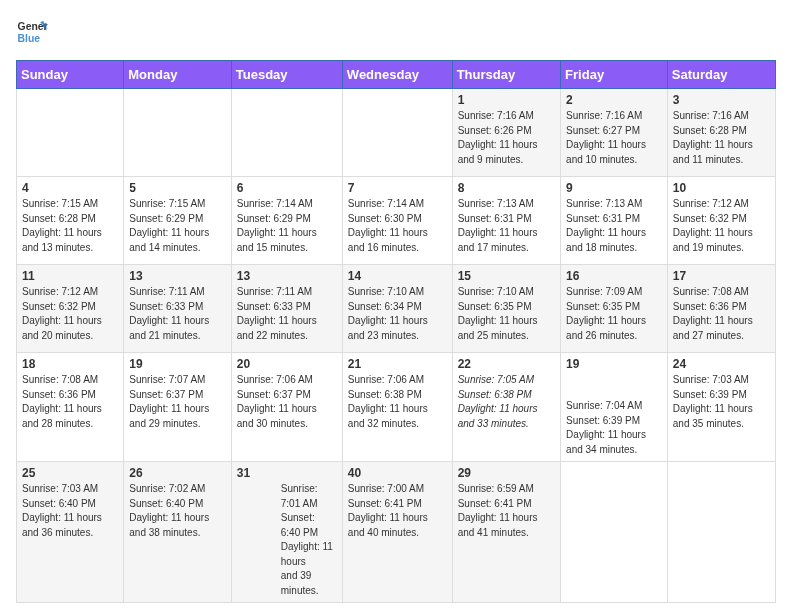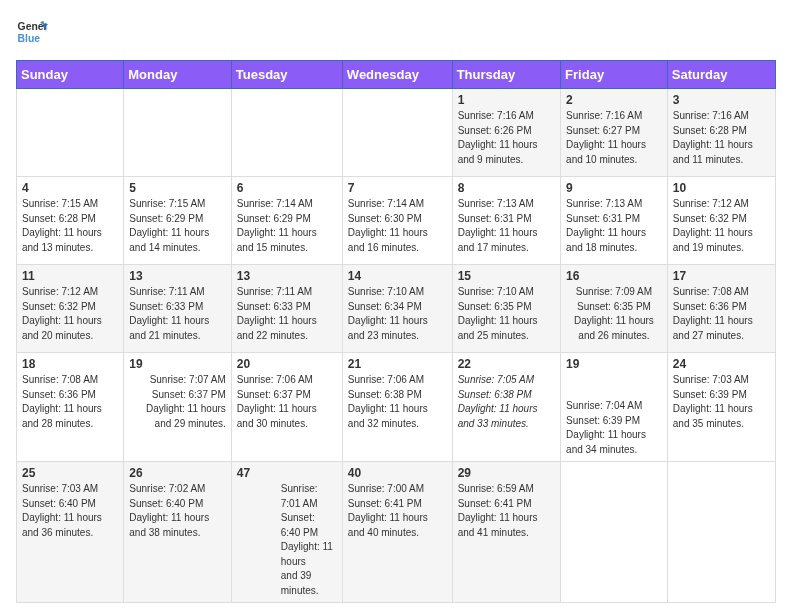--- a/index.html
+++ b/index.html
@@ -224,21 +224,21 @@
         </td>
         <td>
           <span class="day-num">15</span>
           <div class="day-info" style="white-space: pre-line;">Sunrise: 7:10 AM
 Sunset: 6:35 PM
 Daylight: 11 hours
 and 25 minutes.</div>
         </td>
         <td>
           <span class="day-num">16</span>
-          <div class="day-info" style="white-space: pre-line; text-align: center;">Sunrise: 7:09 AM
+          <div class="day-info" style="white-space: pre-line;">Sunrise: 7:09 AM
 Sunset: 6:35 PM
 Daylight: 11 hours
 and 26 minutes.</div>
         </td>
         <td>
           <span class="day-num">17</span>
           <div class="day-info" style="white-space: pre-line;">Sunrise: 7:08 AM
 Sunset: 6:36 PM
 Daylight: 11 hours
 and 27 minutes.</div>
@@ -247,21 +247,21 @@
       <tr>
         <td>
           <span class="day-num">18</span>
           <div class="day-info" style="white-space: pre-line;">Sunrise: 7:08 AM
 Sunset: 6:36 PM
 Daylight: 11 hours
 and 28 minutes.</div>
         </td>
         <td>
           <span class="day-num">19</span>
-          <div class="day-info" style="white-space: pre-line; text-align: right;">Sunrise: 7:07 AM
+          <div class="day-info" style="white-space: pre-line;">Sunrise: 7:07 AM
 Sunset: 6:37 PM
 Daylight: 11 hours
 and 29 minutes.</div>
         </td>
         <td>
           <span class="day-num">20</span>
           <div class="day-info" style="white-space: pre-line;">Sunrise: 7:06 AM
 Sunset: 6:37 PM
 Daylight: 11 hours
 and 30 minutes.</div>
@@ -304,21 +304,21 @@
 and 36 minutes.</div>
         </td>
         <td>
           <span class="day-num">26</span>
           <div class="day-info" style="white-space: pre-line;">Sunrise: 7:02 AM
 Sunset: 6:40 PM
 Daylight: 11 hours
 and 38 minutes.</div>
         </td>
         <td>
-          <span class="day-num">47</span>
+          <span class="day-num">31</span>
           <div class="day-info" style="white-space: pre-line; margin-left: 44px;">Sunrise: 7:01 AM
 Sunset: 6:40 PM
 Daylight: 11 hours
 and 39 minutes.</div>
         </td>
         <td>
           <span class="day-num">40</span>
           <div class="day-info" style="white-space: pre-line;">Sunrise: 7:00 AM
 Sunset: 6:41 PM
 Daylight: 11 hours

